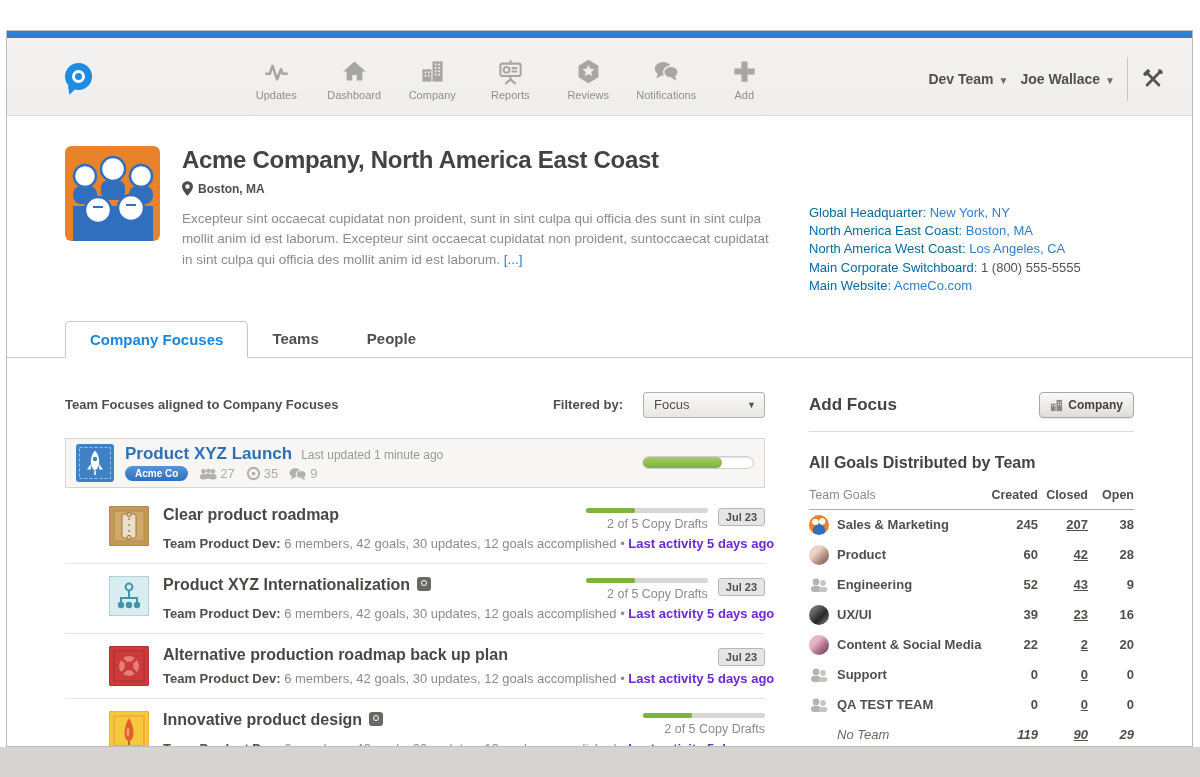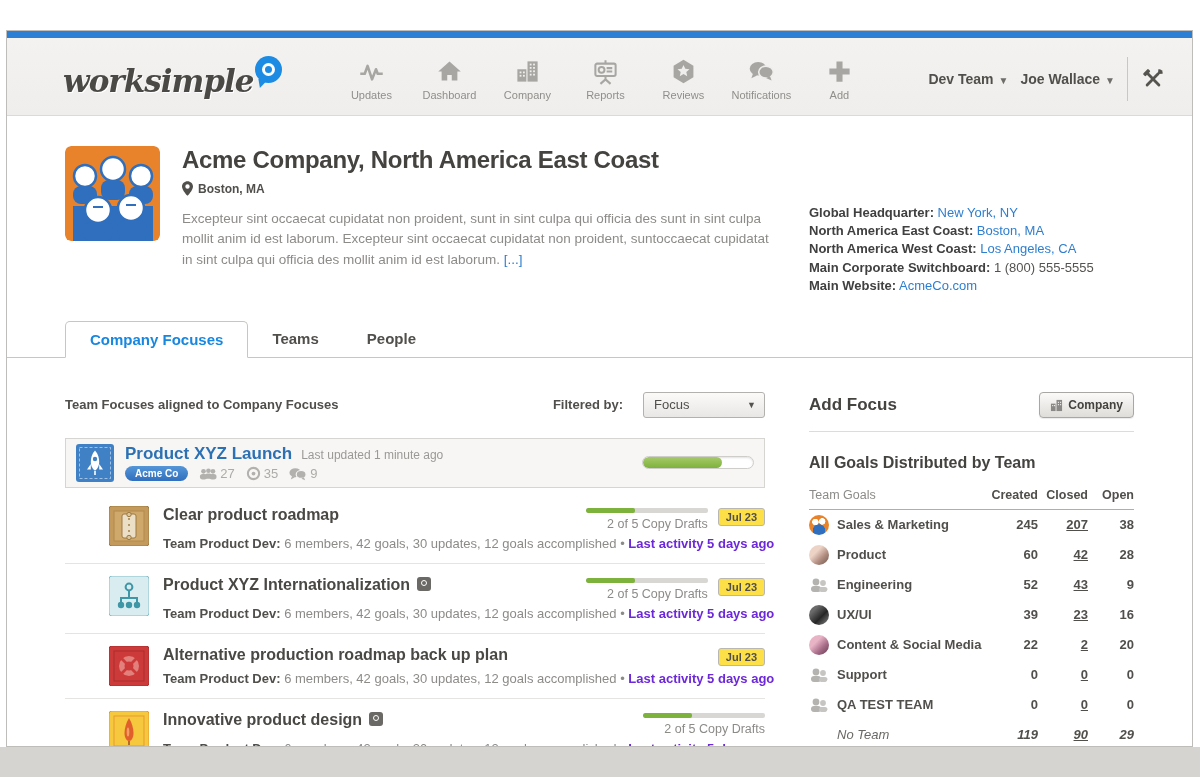--- a/index.html
+++ b/index.html
@@ -40,21 +40,21 @@
   .avatar { width:95px; height:95px; border-radius:6px; overflow:hidden; flex-shrink:0; }
   .company-main { flex:1; min-width:0; }
   .page-title { font-size:24px; font-weight:bold; color:#454340; letter-spacing:-.3px; }
   .loc { display:flex; align-items:center; gap:5px; margin-top:7px; }
   .loc-text { font-size:12px; font-weight:bold; color:#514f4b; }
   .desc { margin-top:13px; max-width:592px; font-size:13.5px; line-height:1.5; color:#8d8b88; }
   a.link { color:#2d7ecf; text-decoration:none; cursor:pointer; }
   .company-info { width:325px; flex-shrink:0; align-self:flex-start; margin-top:58px;
     font-size:13px; line-height:1.4; }
   .info-line { white-space:nowrap; }
-  .info-label { font-weight:bold; color:#404040; }
+  .info-label { font-weight:normal; color:#0369a1; }
   .info-plain { color:#55534f; }
 
   
   .tabs { margin-top:26px; border-bottom:1px solid #c8c6c3; display:flex; padding-left:58px; height:37px; }
   .tab { font-size:15px; font-weight:bold; color:#514f4b; line-height:36px; padding:0 24px; cursor:pointer; }
   .tab.active { background:#fff; border:1px solid #c8c6c3; border-bottom:1px solid #fff;
     border-radius:5px 5px 0 0; color:#1787e0; margin-bottom:-1px; }
 
   
   .body-row { display:flex; padding:0 58px; }
@@ -96,21 +96,21 @@
   .item-title { font-size:16px; font-weight:bold; color:#4a4844; cursor:pointer; white-space:nowrap; }
   .title-badge { display:inline-block; width:14px; height:14px; border-radius:3px; background:#6b6965;
     margin-left:7px; position:relative; top:1px; }
   .title-badge::after { content:''; position:absolute; top:3.5px; left:3.5px; width:4px; height:4px;
     border:1.5px solid #fff; border-radius:50%; }
   .item-right { margin-left:auto; display:flex; align-items:flex-start; gap:10px; padding-top:2px; }
   .prog-block { display:flex; flex-direction:column; align-items:flex-end; width:122px; }
   .mini-track { width:122px; height:5px; border-radius:2px; background:#d9d7d4; overflow:hidden; }
   .mini-fill { height:100%; background:#7db23d; border-radius:2px; }
   .prog-label { font-size:12.5px; color:#8d8b88; margin-top:4px; white-space:nowrap; }
-  .date-badge { border:1px solid #b9b7b4; border-radius:3px; background:#fde047;
+  .date-badge { border:1px solid #b9b7b4; border-radius:3px; background:#e5e5e5;
     font-size:11px; font-weight:bold; color:#514f4b; padding:2px 7px; white-space:nowrap; }
   .item-meta { margin-top:5px; font-size:13px; color:#8d8b88; white-space:nowrap; }
   .meta-bold { font-weight:bold; color:#514f4b; }
   .meta-activity { font-weight:bold; color:#6d28d9; }
 
   
   .sb-head { margin-top:34px; display:flex; align-items:center; justify-content:space-between; height:27px; }
   .sb-title { font-size:17px; font-weight:bold; color:#454340; }
   .btn { display:flex; align-items:center; gap:5px; height:26px; padding:0 10px;
     border:1px solid #a9a7a4; border-radius:4px; background:linear-gradient(#fbfaf9,#deddd9);
@@ -141,21 +141,20 @@
 </head>
 <body>
 
 <div class="floor"></div>
 
 <div class="window">
   <div class="topbar"></div>
 
   <div class="header">
     <div class="logo">
-      <span class="logo-text">worksimple</span>
       <span class="bubble"></span>
     </div>
 
     <div class="nav">
       <div class="nav-item">
         <span>
           <svg width="27" height="27" viewBox="0 0 24 24" fill="none" stroke="#a8a6a3" stroke-width="2.3" stroke-linejoin="round">
               <path d="M2 14h4l2.5-7 4 12 3.5-9 1.5 4H22"></path>
             </svg>
         </span>

